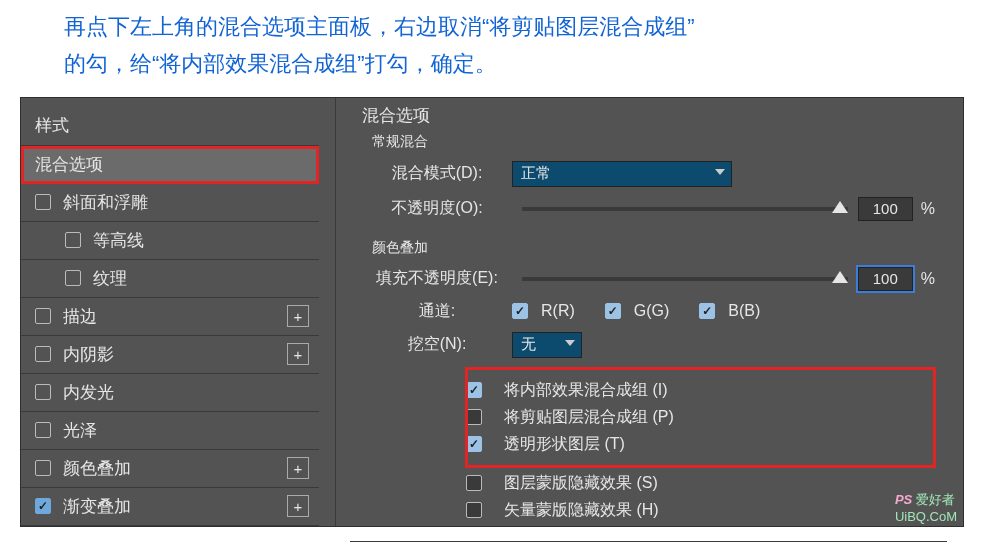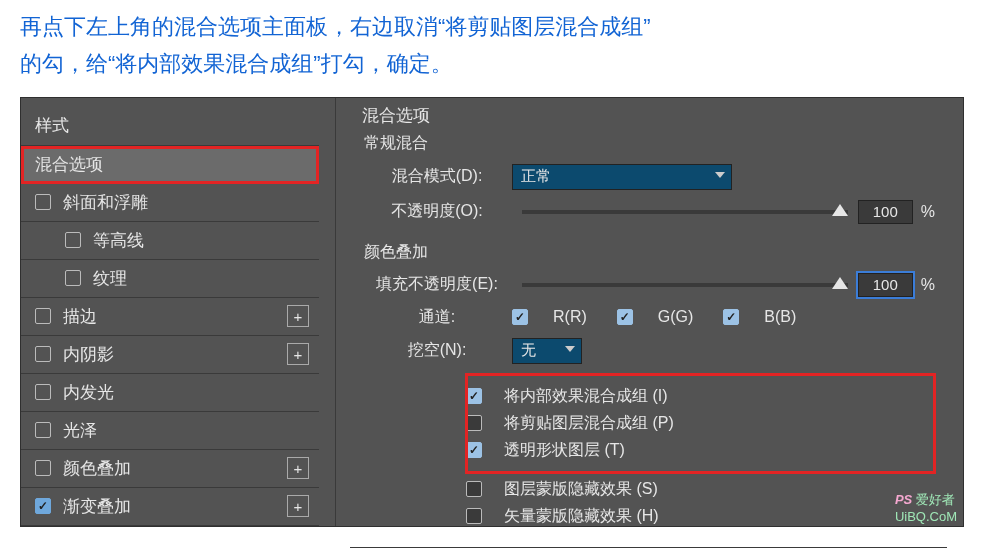--- a/index.html
+++ b/index.html
@@ -1,44 +1,44 @@
 <!DOCTYPE html>
 <html><head>
 <meta charset="utf-8">
 <style>
   * { box-sizing: border-box; margin: 0; padding: 0; font-family: "Microsoft YaHei", sans-serif; }
   body { background: #fff; width: 984px; height: 553px; overflow: hidden; }
-  .caption { padding: 8px 20px 14px 20px; font-size: 22px; color: #1264d4; line-height: 1.7; }
+  .caption { padding: 8px 20px 14px 28px; font-size: 22px; color: #1264d4; line-height: 1.7; margin-left: 36px; }
   .panel { margin: 0 20px; background: #535353; color: #e6e6e6; border: 1px solid #2f2f2f; display: flex; height: 430px; position: relative; }
   .left-col { width: 315px; border-right: 1px solid #3a3a3a; padding: 8px 16px 0 0; }
   .right-col { flex: 1; padding: 6px 10px 0 0; position: relative; }
   .styles-header { color: #e6e6e6; font-size: 17px; padding: 8px 14px; border-bottom: 1px solid #3a3a3a; }
   .style-row { display: flex; align-items: center; height: 38px; padding: 0 10px 0 14px; border-bottom: 1px solid #3a3a3a; font-size: 17px; cursor: pointer; }
   .style-row.selected { background: #6b6b6b; }
   .style-row.red-outline { outline: 3px solid #e32424; outline-offset: -3px; }
   .indent { padding-left: 44px; }
   .cb { width: 16px; height: 16px; border: 1px solid #bbb; border-radius: 2px; margin-right: 12px; display: inline-flex; align-items: center; justify-content: center; background: #535353; flex-shrink: 0; }
   .cb.checked { background: #6fa8dc; border-color: #6fa8dc; }
   .cb.checked::after { content: "✓"; color: #222; font-size: 12px; font-weight: bold; }
   .cb.dark { background: #3a3a3a; }
   .cb.dark.checked { background: #9cc2e5; border-color: #9cc2e5; }
   .plus-box { margin-left: auto; width: 22px; height: 22px; border: 1px solid #aaa; display: flex; align-items: center; justify-content: center; font-size: 15px; color: #e6e6e6; }
   .fieldset { border: 1px solid #3a3a3a; margin: 0 6px 12px 14px; padding: 10px 12px 14px 12px; position: relative; }
-  .sub-title { font-size: 16px; margin: 4px 0 10px 2px; }
+  .sub-title { font-size: 14px; margin: 4px 0 10px 10px; }
   .row { display: flex; align-items: center; margin: 8px 0 10px 0; font-size: 16px; }
   .label-r { width: 150px; text-align: center; }
   .select { background: #0c4a6e; border: 1px solid #222; color: #e6e6e6; height: 26px; padding: 0 28px 0 8px; font-size: 15px; position: relative; min-width: 220px; display: inline-flex; align-items: center; }
   .select.small { min-width: 70px; }
   .select .caret { position: absolute; right: 6px; top: 7px; border-left: 5px solid transparent; border-right: 5px solid transparent; border-top: 6px solid #ccc; }
   .slider { flex: 1; height: 4px; background: #3a3a3a; margin: 0 10px; position: relative; }
   .thumb { position: absolute; right: 0; top: -6px; width: 0; height: 0; border-left: 8px solid transparent; border-right: 8px solid transparent; border-bottom: 12px solid #e6e6e6; }
   .numbox { width: 55px; height: 24px; background: #3a3a3a; border: 1px solid #222; color: #e6e6e6; text-align: right; font-size: 15px; display: inline-flex; align-items: center; justify-content: center; }
   .numbox.blue-outline { outline: 2px solid #3b7dd8; }
   .pct { margin-left: 8px; }
-  .ch { display: flex; align-items: center; gap: 13px; font-size: 16px; }
+  .ch { display: flex; align-items: center; gap: 1px; font-size: 16px; }
   .red-box2 { outline: 3px solid #e32424; outline-offset: -2px; padding: 6px 28px 6px 0; margin-left: 104px; }
   .opt { display: flex; align-items: center; gap: 10px; font-size: 16px; margin: 6px 0; }
   .extra-opts { margin-left: 104px; }
   .watermark { position: absolute; right: 6px; bottom: 2px; font-size: 13px; color: #9fe6b6; }
   .watermark .ps { color: #f5a8d0; font-weight: bold; font-style: italic; margin-top: 28px; }
 </style>
 </head>
 <body>
 
 <div class="caption">

